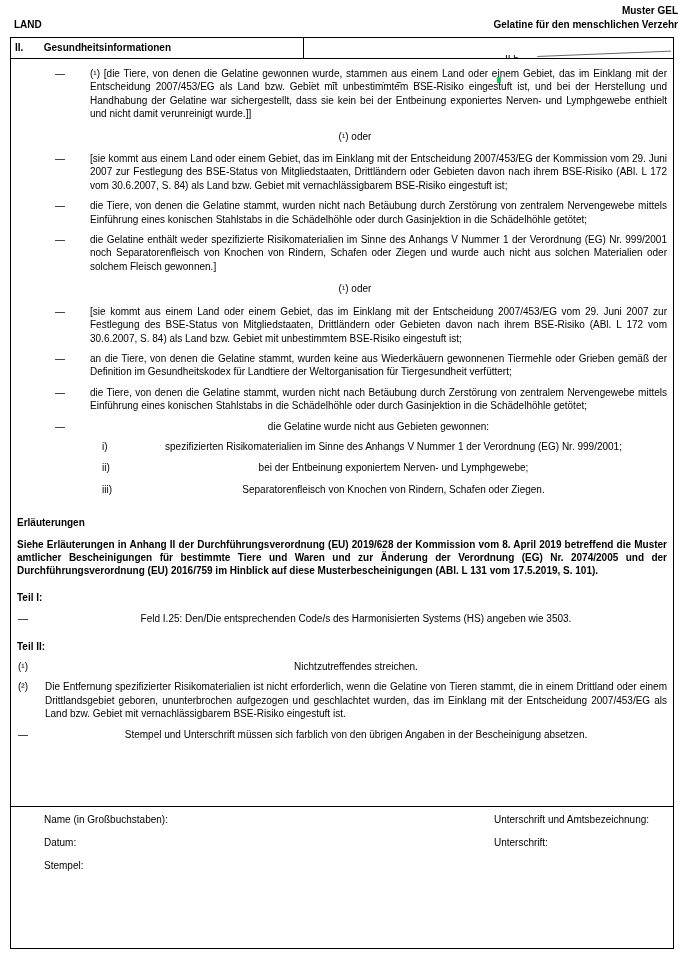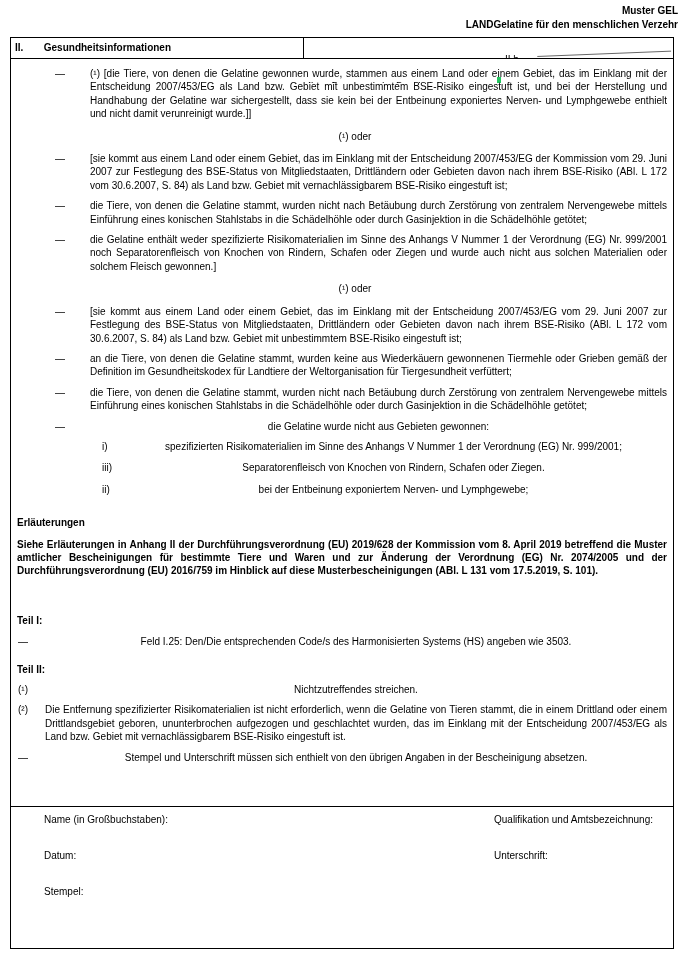--- a/index.html
+++ b/index.html
@@ -9,21 +9,21 @@
     background: #ffffff;
     font-family: "Liberation Sans", sans-serif;
     font-size: 10px; color: #000;
     position: relative;
     margin: 0 auto;
     overflow: hidden;
   }
   
   .top-header { padding: 4px 12px 0 14px; font-weight: bold; }
   .th-line1 { text-align: right; line-height: 13px; }
-  .th-line2 { display: flex; justify-content: flex-end; line-height: 13px; margin-top: 1px; }
+  .th-line2 { display: flex; justify-content: space-between; line-height: 13px; margin-top: 1px; }
 
   
   .cert-table {
     position: absolute; left: 10px; right: 16px; top: 37px;
     border: 1px solid #000;
   }
   .header-row { display: flex; border-bottom: 1px solid #000; height: 21px; }
   .hcell { padding: 4px 4px 2px 4px; line-height: 12px; white-space: nowrap; overflow: hidden; }
   .cell-section { width: 293px; border-right: 1px solid #000; }
   .cell-ref { width: 197px; border-right: 4px solid #22c55e; margin-top: 39px; }
@@ -45,28 +45,28 @@
   .oder { padding-left: 26px; margin-top: 9px; margin-bottom: 9px; }
   .roman { padding-left: 103px; margin-bottom: 8px; }
   .roman > .marker { left: 85px; }
   .fnote { padding-left: 28px; }
   .fnote > .marker { left: 1px; }
   .txt { display: block; text-align: justify; }
   .nojust .txt { text-align: center; }
   .sec-heading { font-weight: bold; line-height: 13.4px; }
   .expl-heading { margin-top: 20px; margin-bottom: 8px; }
   .expl-text { text-align: justify; font-weight: bold; line-height: 13.4px; margin-bottom: 0; }
-  .part1-heading { margin-top: 36px; margin-bottom: 8px; }
+  .part1-heading { margin-top: 13px; margin-bottom: 8px; }
   .part2-heading { margin-top: 14px; margin-bottom: 7px; }
 
   
   .vet-box { padding: 6px 5px; height: 141px; }
   .vet-title { line-height: 13px; margin-bottom: 11px; }
   .vet-row { display: flex; margin-bottom: 10px; line-height: 13px; }
-  .vet-left { width: 478px; padding-left: 28px; display: flex; flex-direction: column; }
+  .vet-left { width: 478px; padding-left: 28px; display: flex; }
   .vet-right { flex: 1; display: flex; }
   .blank-field { flex: 1; min-height: 13px; }
 </style>
 </head>
 <body>
 
 <div class="page">
 
   <div class="top-header">
     <div class="th-line1">Muster GEL</div>
@@ -144,27 +144,27 @@
         <span class="marker">—</span>
         <span class="txt">die Gelatine wurde nicht aus Gebieten gewonnen:</span>
       </div>
 
       <div class="item roman nojust">
         <span class="marker">i)</span>
         <span class="txt">spezifizierten Risikomaterialien im Sinne des Anhangs V Nummer 1 der Verordnung (EG) Nr. 999/2001;</span>
       </div>
 
       <div class="item roman nojust">
+        <span class="marker">ii)</span>
+        <span class="txt">bei der Entbeinung exponiertem Nerven- und Lymphgewebe;</span>
+      </div>
+
+      <div class="item roman nojust">
         <span class="marker">iii)</span>
         <span class="txt">Separatorenfleisch von Knochen von Rindern, Schafen oder Ziegen.</span>
-      </div>
-
-      <div class="item roman nojust">
-        <span class="marker">ii)</span>
-        <span class="txt">bei der Entbeinung exponiertem Nerven- und Lymphgewebe;</span>
       </div>
 
       <div class="sec-heading expl-heading">Erläuterungen</div>
       <div class="expl-text">Siehe Erläuterungen in Anhang II der Durchführungsverordnung (EU) 2019/628 der Kommission vom 8. April 2019 betreffend die Muster amtlicher Bescheinigungen für bestimmte Tiere und Waren und zur Änderung der Verordnung (EG) Nr. 2074/2005 und der Durchführungsverordnung (EU) 2016/759 im Hinblick auf diese Musterbescheinigungen (ABl. L 131 vom 17.5.2019, S. 101).</div>
 
       <div class="sec-heading part1-heading">Teil I:</div>
       <div class="item fnote nojust">
         <span class="marker">—</span>
         <span class="txt">Feld I.25: Den/Die entsprechenden Code/s des Harmonisierten Systems (HS) angeben wie 3503.</span>
       </div>
@@ -173,33 +173,33 @@
       <div class="item fnote nojust">
         <span class="marker">(¹)</span>
         <span class="txt">Nichtzutreffendes streichen.</span>
       </div>
       <div class="item fnote">
         <span class="marker">(²)</span>
         <span class="txt">Die Entfernung spezifizierter Risikomaterialien ist nicht erforderlich, wenn die Gelatine von Tieren stammt, die in einem Drittland oder einem Drittlandsgebiet geboren, ununterbrochen aufgezogen und geschlachtet wurden, das im Einklang mit der Entscheidung 2007/453/EG als Land bzw. Gebiet mit vernachlässigbarem BSE-Risiko eingestuft ist.</span>
       </div>
       <div class="item fnote nojust" style="margin-bottom:0;">
         <span class="marker">—</span>
-        <span class="txt">Stempel und Unterschrift müssen sich enthielt von den übrigen Angaben in der Bescheinigung absetzen.</span>
+        <span class="txt">Stempel und Unterschrift müssen sich farblich von den übrigen Angaben in der Bescheinigung absetzen.</span>
       </div>
     </div>
 
     <div class="vet-box">
 
       <div class="vet-row">
         <div class="vet-left">
           <span>Name (in Großbuchstaben):</span>
           <span class="blank-field"></span>
         </div>
         <div class="vet-right">
-          <span>Qualifikation und Amtsbezeichnung:</span>
+          <span>Unterschrift und Amtsbezeichnung:</span>
           <span class="blank-field"></span>
         </div>
       </div>
 
       <div class="vet-row">
         <div class="vet-left">
           <span>Datum:</span>
           <span class="blank-field"></span>
         </div>
         <div class="vet-right">

